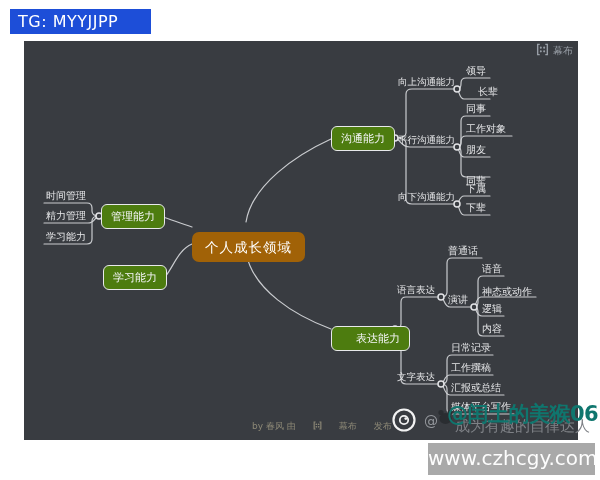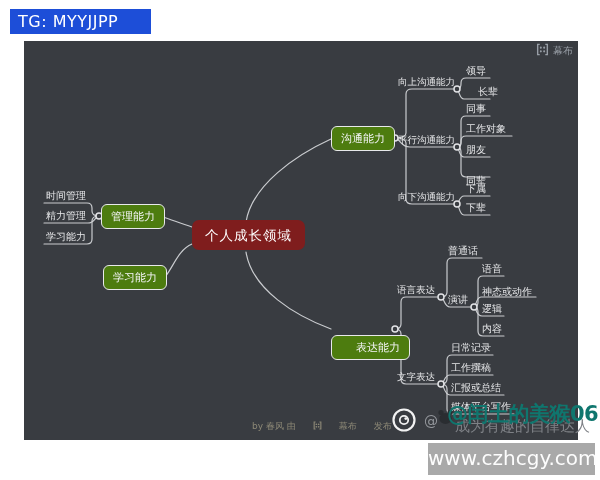--- a/index.html
+++ b/index.html
@@ -97,31 +97,31 @@
         <path d="M10,1.5 H12.2 V12.5 H10" fill="none" stroke="#989ea6" stroke-width="1.5"></path>
         <circle cx="5.2" cy="5" r="1.1" fill="#989ea6"></circle>
           <circle cx="8.8" cy="5" r="1.1" fill="#989ea6"></circle>
         <circle cx="5.2" cy="9" r="1.1" fill="#989ea6"></circle>
           <circle cx="8.8" cy="9" r="1.1" fill="#989ea6"></circle>
       </svg>
     </span>
     <span>幕布</span>
   </div>
 
-  <div class="node rootbox" style="left:192px;top:220px;background:#7f1d1d;">个人成长领域</div>
+  <div class="node rootbox" style="left:192px;top:232px;background:#a16207;">个人成长领域</div>
 
   <div class="node box" style="left:103px;top:265px;">学习能力</div>
   <div class="node box" style="left:101px;top:204px;">管理能力</div>
 
   <div class="node leaf" style="left:46px;top:189px;">时间管理</div>
   <div class="node leaf" style="left:46px;top:209px;">精力管理</div>
   <div class="node leaf" style="left:46px;top:230px;">学习能力</div>
 
   <div class="node box" style="left:331px;top:126px;">沟通能力</div>
-  <div class="node box" style="left:331px;top:335px;padding-left:24px;">表达能力</div>
+  <div class="node box" style="left:331px;top:326px;padding-left:24px;">表达能力</div>
 
   <div class="node sub" style="left:398px;top:75px;">向上沟通能力</div>
   <div class="node sub" style="left:398px;top:133px;">平行沟通能力</div>
   <div class="node sub" style="left:398px;top:190px;">向下沟通能力</div>
 
   <div class="node leaf" style="left:466px;top:64px;">领导</div>
   <div class="node leaf" style="left:478px;top:85px;">长辈</div>
   <div class="node leaf" style="left:466px;top:102px;">同事</div>
   <div class="node leaf" style="left:466px;top:122px;">工作对象</div>
   <div class="node leaf" style="left:466px;top:143px;">朋友</div>

